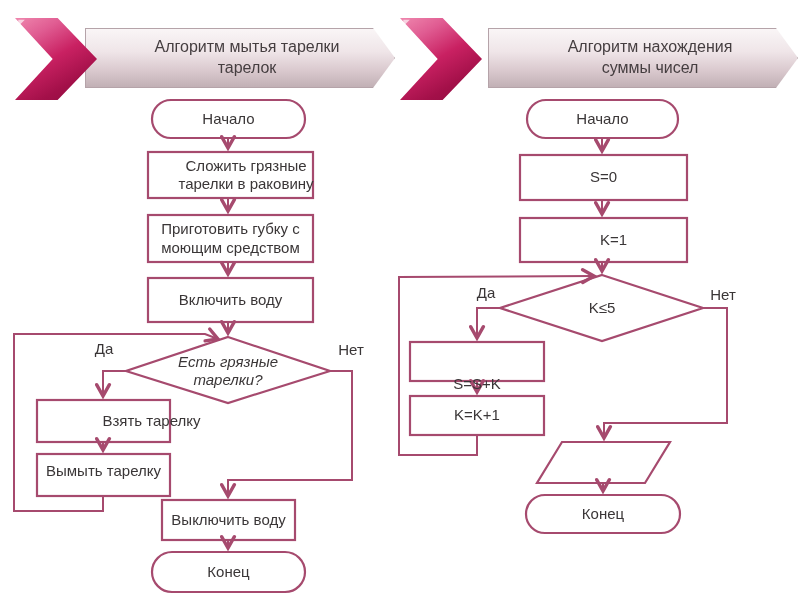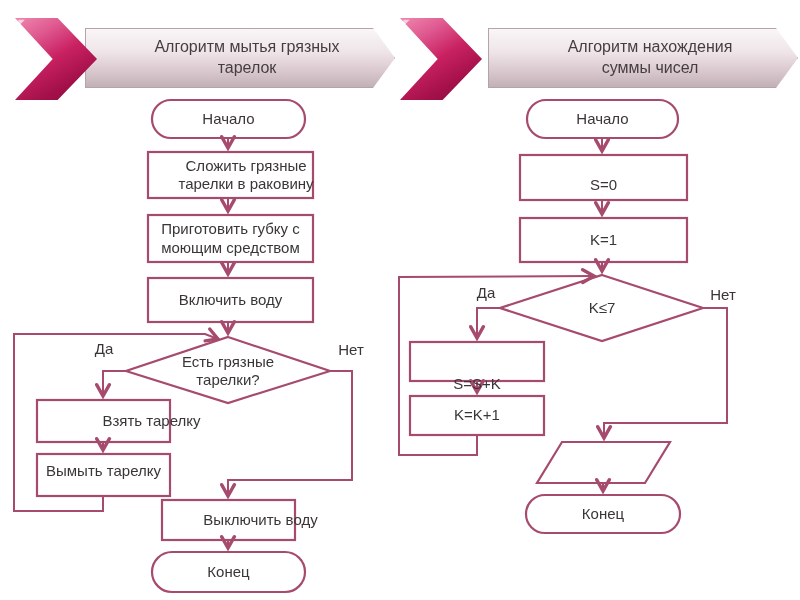--- a/index.html
+++ b/index.html
@@ -93,73 +93,73 @@
       <path d="M500,308 L477,308 L477,338" marker-end="url(#arr)"></path>
       <path d="M477,381 L477,392" marker-end="url(#arr)"></path>
       <path d="M477,435 L477,455 L399,455 L399,277 L594,276" marker-end="url(#arr)"></path>
       <path d="M703,308 L727,308 L727,423 L604,423 L604,438" marker-end="url(#arr)"></path>
       <path d="M603,483 L603,491" marker-end="url(#arr)"></path>
     </g>
   </svg>
 
   <div class="chev" style="left:15px;top:18px;"></div>
   <div class="banner" style="left:85px;top:28px;">
-    <span>Алгоритм мытья грязных тарелок</span>
+    <span>Алгоритм мытья тарелки тарелок</span>
   </div>
 
   <div class="chev" style="left:400px;top:18px;"></div>
   <div class="banner" style="left:488px;top:28px;">
     <span>Алгоритм нахождения суммы чисел</span>
   </div>
 
   <div class="lbl" style="left:152px;top:100px;width:153px;height:38px;">
       <span>Начало</span>
     </div>
   <div class="lbl" style="left:153px;top:152px;width:186px;height:46px;">
       <span style="max-width:150px;">Сложить грязные тарелки в раковину</span>
     </div>
   <div class="lbl" style="left:148px;top:215px;width:165px;height:47px;">
       <span style="max-width:150px;">Приготовить губку с моющим средством</span>
     </div>
   <div class="lbl" style="left:148px;top:278px;width:165px;height:44px;">
       <span>Включить воду</span>
     </div>
   <div class="lbl" style="left:168px;top:341px;width:120px;height:60px;">
-      <span style="max-width:110px;">Есть грязные тарелки?</span>
+      <span style="max-width:110px;font-style:italic;">Есть грязные тарелки?</span>
     </div>
   <div class="lbl" style="left:86px;top:338px;width:36px;height:22px;">
       <span>Да</span>
     </div>
   <div class="lbl" style="left:330px;top:339px;width:42px;height:22px;">
       <span>Нет</span>
     </div>
   <div class="lbl" style="left:37px;top:400px;width:133px;height:42px;margin-left:48px;">
       <span>Взять тарелку</span>
     </div>
   <div class="lbl" style="left:37px;top:454px;width:133px;height:34px;">
       <span>Вымыть тарелку</span>
     </div>
-  <div class="lbl" style="left:162px;top:500px;width:133px;height:40px;padding-left:32px;">
+  <div class="lbl" style="left:162px;top:500px;width:133px;height:40px;">
       <span>Выключить воду</span>
     </div>
   <div class="lbl" style="left:152px;top:552px;width:153px;height:40px;">
       <span>Конец</span>
     </div>
 
   <div class="lbl" style="left:527px;top:100px;width:151px;height:38px;">
       <span>Начало</span>
     </div>
-  <div class="lbl" style="left:520px;top:155px;width:167px;height:61px;text-align:right;">
+  <div class="lbl" style="left:520px;top:155px;width:167px;height:45px;text-align:right;">
       <span>S=0</span>
     </div>
-  <div class="lbl" style="left:520px;top:218px;width:167px;height:44px;">
+  <div class="lbl" style="left:520px;top:218px;width:167px;height:44px;padding-left:10px;">
       <span>K=1</span>
     </div>
   <div class="lbl" style="left:542px;top:286px;width:120px;height:44px;">
-      <span>K≤7</span>
+      <span>K≤5</span>
     </div>
   <div class="lbl" style="left:468px;top:282px;width:36px;height:22px;">
       <span>Да</span>
     </div>
   <div class="lbl" style="left:702px;top:284px;width:42px;height:22px;">
       <span>Нет</span>
     </div>
   <div class="lbl" style="left:410px;top:342px;width:134px;height:39px;margin-top:23px;">
       <span>S=S+K</span>
     </div>

